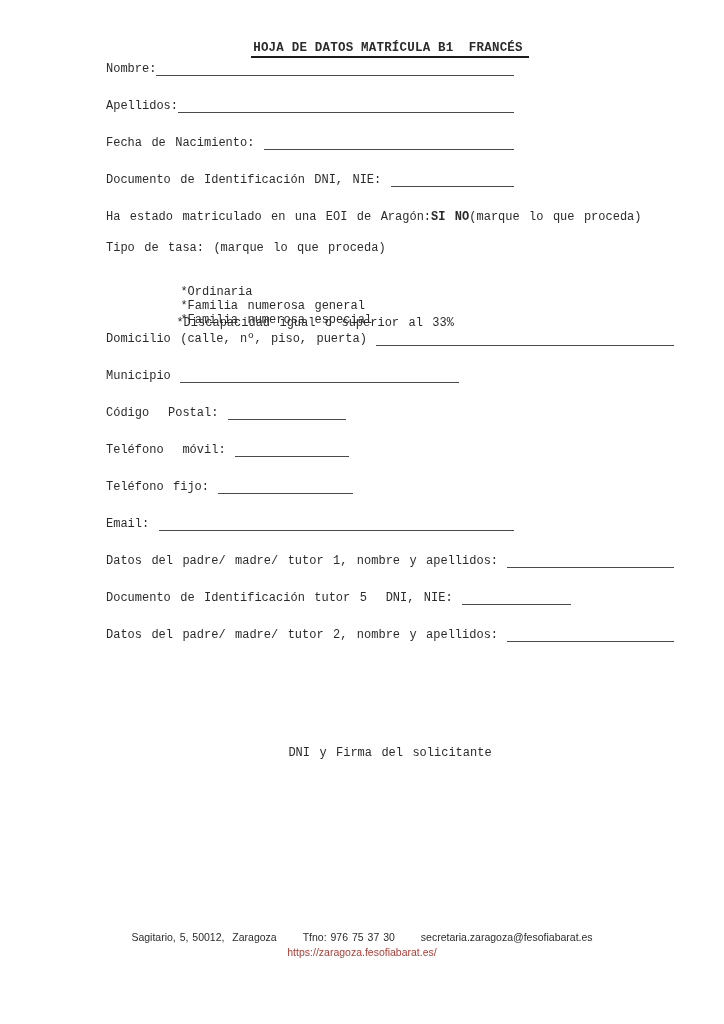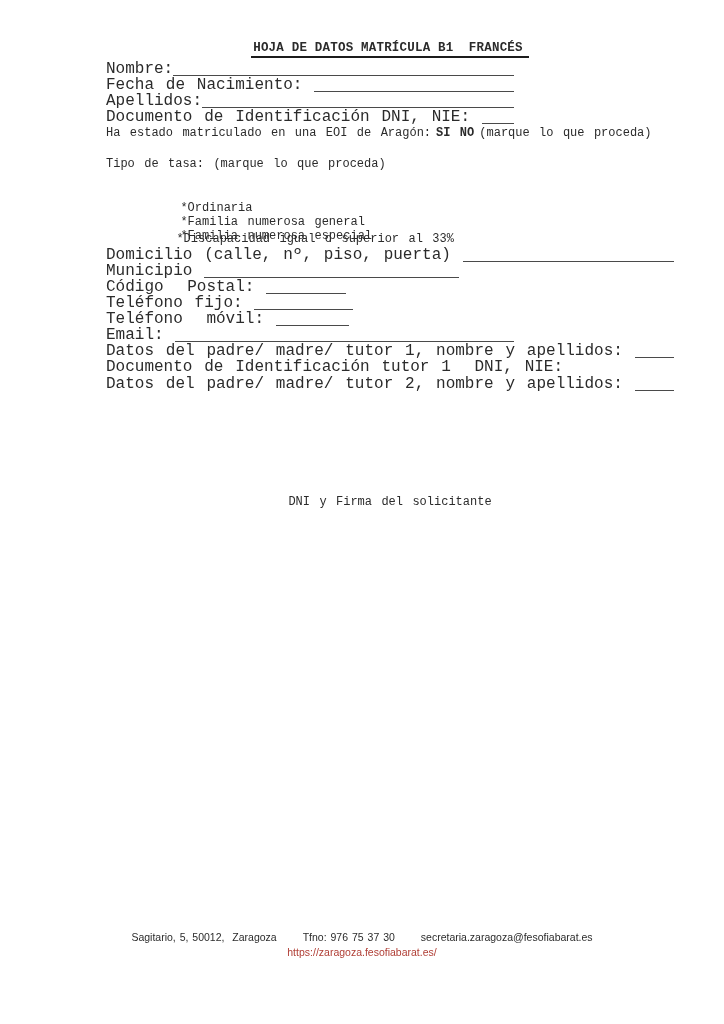--- a/index.html
+++ b/index.html
@@ -34,22 +34,22 @@
     font-weight: 700;
     letter-spacing: 0.2px;
     border-bottom: 2px solid #1c1c1c;
     padding: 0 6px 1px 2px;
     white-space: pre;
   }
   .row {
     display: flex;
     align-items: flex-start;
     height: 14px;
-    margin-bottom: 2px;
-    font-size: 16px;
+    margin-bottom: 23px;
+    font-size: 12px;
     line-height: 14px;
     word-spacing: 2.2px;
   }
   .row .label {
     white-space: pre;
     flex: 0 0 auto;
   }
   .fill {
     flex: 1 1 auto;
     height: 13px;
@@ -57,21 +57,20 @@
   }
   .w408 { width: 408px; }
   .w568 { width: 568px; }
   .w353 { width: 353px; }
   .w240 { width: 240px; }
   .w247 { width: 247px; }
   .w243 { width: 243px; }
   .w465 { width: 465px; }
   .inline-row {
     display: flex;
-    gap: 5px;
     height: 14px;
     margin-bottom: 16.5px;
     font-size: 12px;
     line-height: 14px;
     word-spacing: 2.2px;
   }
   .inline-row span { white-space: pre; }
   .bold { font-weight: 700; }
   .options-row {
     padding-left: 18px;
@@ -135,26 +134,26 @@
     <div class="title-row">
       <span class="doc-title">HOJA DE DATOS MATRÍCULA B1  FRANCÉS</span>
     </div>
 
     <div class="row w408">
       <span class="label">Nombre:</span>
       <span class="fill"></span>
     </div>
 
     <div class="row w408">
+      <span class="label">Apellidos:</span>
+      <span class="fill"></span>
+    </div>
+
+    <div class="row w408">
       <span class="label">Fecha de Nacimiento: </span>
-      <span class="fill"></span>
-    </div>
-
-    <div class="row w408">
-      <span class="label">Apellidos:</span>
       <span class="fill"></span>
     </div>
 
     <div class="row w408">
       <span class="label">Documento de Identificación DNI, NIE: </span>
       <span class="fill"></span>
     </div>
 
     <div class="inline-row">
       <span>Ha estado matriculado en una EOI de Aragón:</span>
@@ -184,42 +183,42 @@
     <div class="row w353">
       <span class="label">Municipio </span>
       <span class="fill"></span>
     </div>
 
     <div class="row w240">
       <span class="label">Código  Postal: </span>
       <span class="fill"></span>
     </div>
 
+    <div class="row w243">
+      <span class="label">Teléfono  móvil: </span>
+      <span class="fill"></span>
+    </div>
+
     <div class="row w247">
       <span class="label">Teléfono fijo: </span>
       <span class="fill"></span>
     </div>
 
-    <div class="row w243">
-      <span class="label">Teléfono  móvil: </span>
-      <span class="fill"></span>
-    </div>
-
     <div class="row w408">
       <span class="label">Email: </span>
       <span class="fill"></span>
     </div>
 
     <div class="row w568">
       <span class="label">Datos del padre/ madre/ tutor 1, nombre y apellidos: </span>
       <span class="fill"></span>
     </div>
 
     <div class="row w465">
-      <span class="label">Documento de Identificación tutor 1  DNI, NIE: </span>
+      <span class="label">Documento de Identificación tutor 5  DNI, NIE: </span>
       <span class="fill"></span>
     </div>
 
     <div class="row w568 tutor2-row">
       <span class="label">Datos del padre/ madre/ tutor 2, nombre y apellidos: </span>
       <span class="fill"></span>
     </div>
 
 
     <div class="signature-row">

